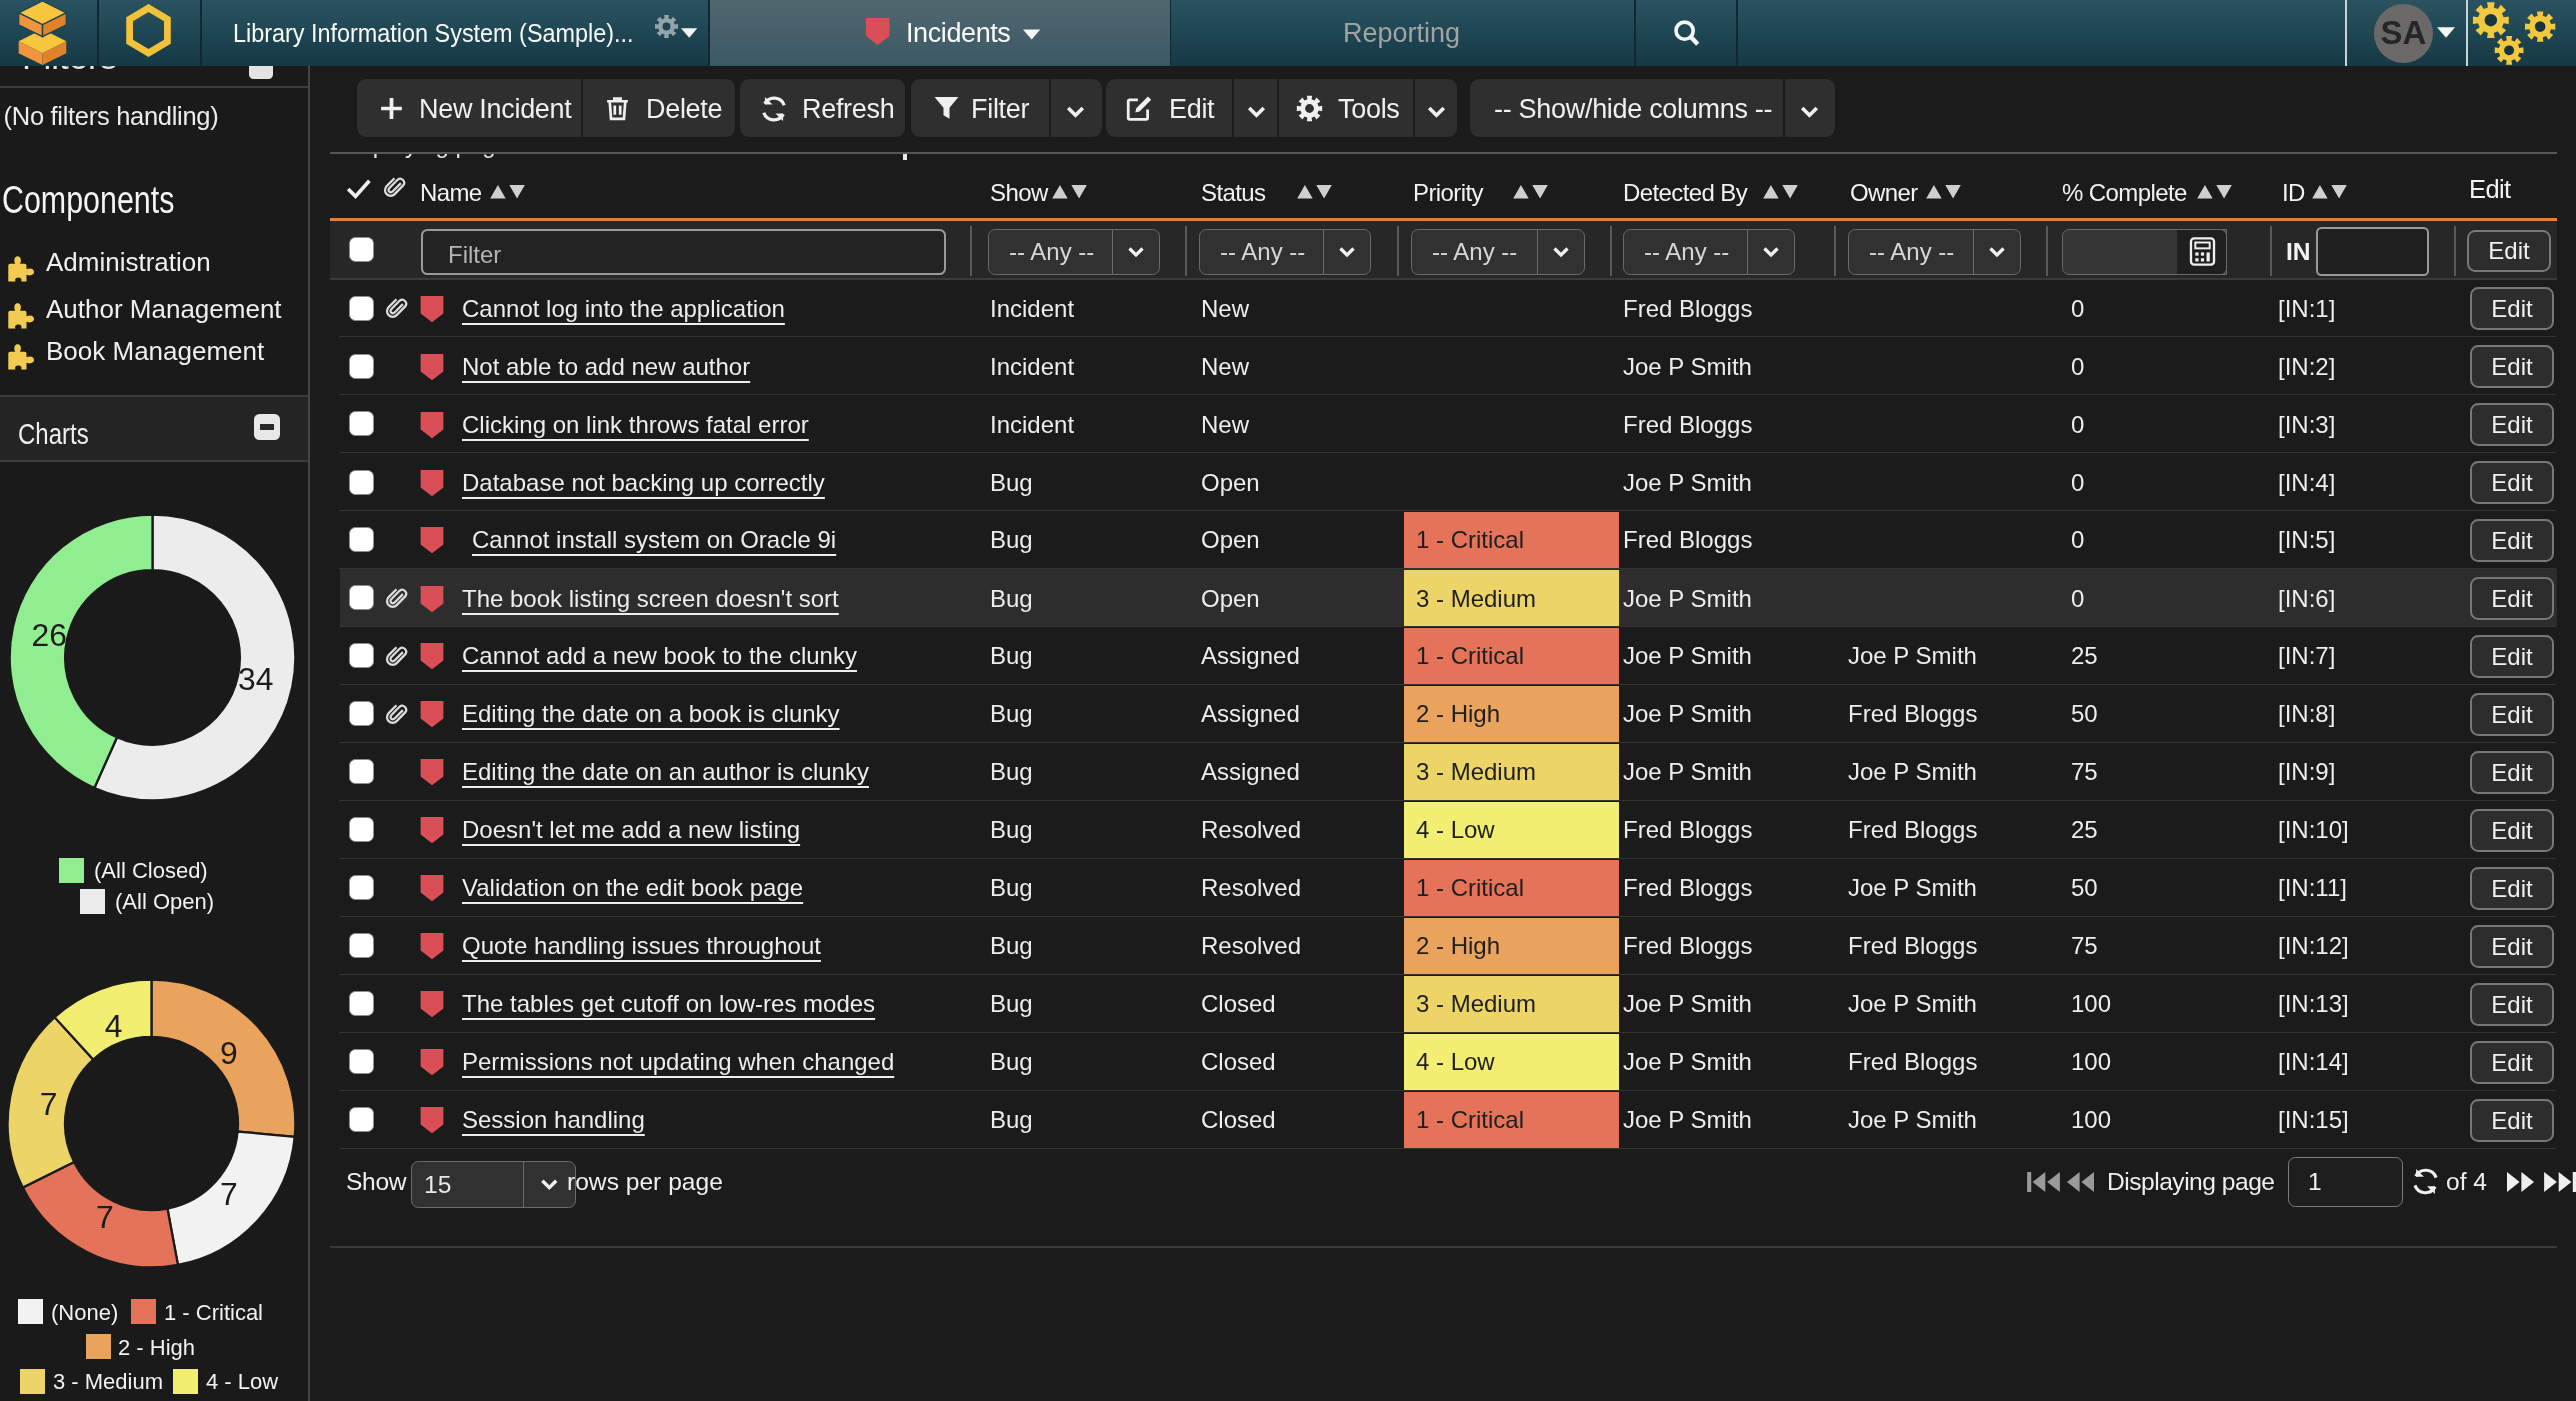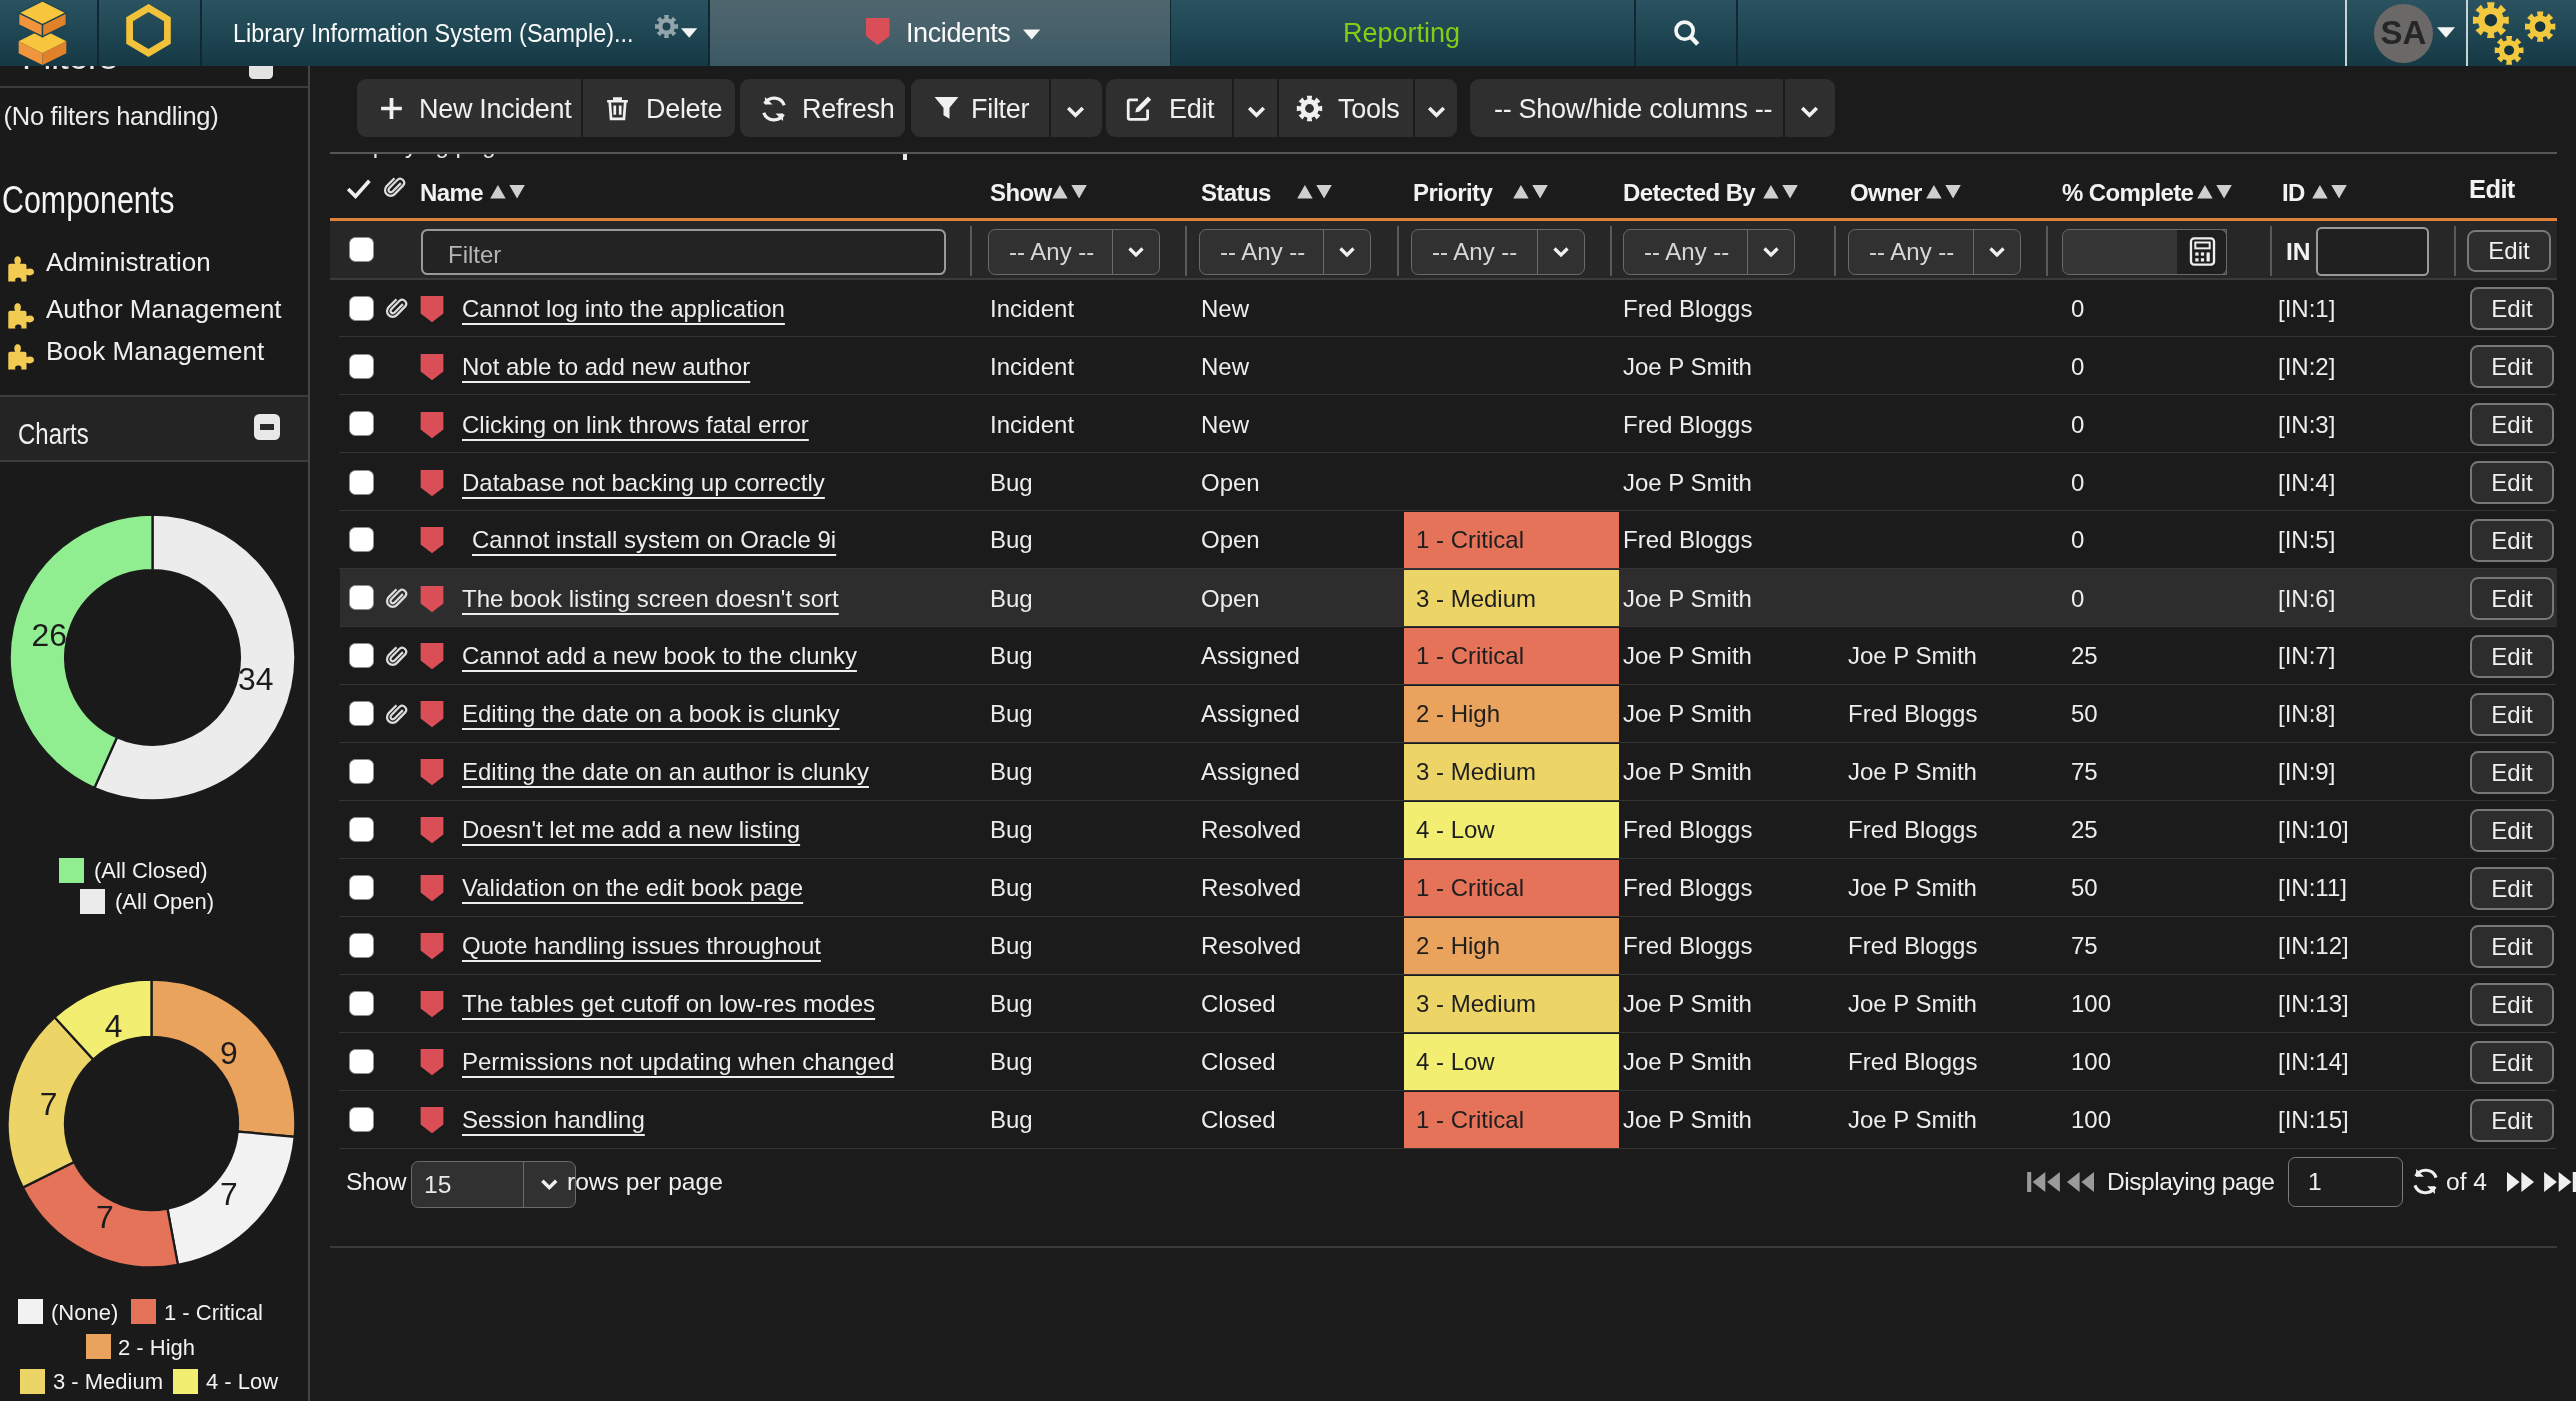--- a/index.html
+++ b/index.html
@@ -1,18 +1,18 @@
 <!DOCTYPE html>
 <html style="font-size:14.6px"><head><meta charset="utf-8"><style>
 *{margin:0;padding:0;box-sizing:border-box}
 html,body{width:2576px;height:1401px;background:#1b1b1b;overflow:hidden;font-family:"Liberation Sans",sans-serif;color:#ededed}
 .a{position:absolute}
 .btn{position:absolute;background:#2f2f2f;border-radius:9px;display:flex;align-items:center;color:#f0f0f0;font-size:29px}
 .seltext{color:#d7d7d7;font-size:24px}
-.hdr{position:absolute;font-weight:bold;font-size:24px;color:#f2f2f2;letter-spacing:-0.6px}
+.hdr{position:absolute;font-weight:normal;font-size:24px;color:#f2f2f2;letter-spacing:-0.6px}
 .cell{position:absolute;font-size:24px;color:#ededed;white-space:nowrap}
 .lnk{text-decoration:underline;text-underline-offset:5.5px;text-decoration-thickness:1.8px}
 .sel{position:absolute;background:#313131;border:1.8px solid #6a6a6a;border-radius:7.3px;display:flex;align-items:center}
 .sel .cv{margin-left:auto;display:flex;align-items:center;justify-content:center;border-left:1.8px solid #6a6a6a;height:100%}
 .cb{position:absolute;width:24.6px;height:24.6px;background:#fff;border:1.8px solid #8f8f8f;border-radius:6.4px}
 .ebtn{position:absolute;width:84px;height:43px;background:#2d2d2d;border:2.3px solid #787878;border-radius:8.2px;color:#f0f0f0;font-size:24px;display:flex;align-items:center;justify-content:center}
 </style></head><body>
 <div class="a" style="left:0;top:0;width:2576px;height:66px;background:linear-gradient(180deg,#2b5260 0%,#224a57 35%,#153945 100%)"></div>
 <div class="a" style="left:97px;top:0;width:1.8px;height:66px;background:#0f2831"></div>
 <div class="a" style="left:200px;top:0;width:1.8px;height:66px;background:#0f2831"></div>
@@ -42,21 +42,21 @@
     <path d="M0 0h22l-11 13z" fill="#f4f6f6"></path>
   </svg>
 <div class="a" style="left:710px;top:0;width:460px;height:66px;background:linear-gradient(180deg,#50666f 0%,#46606a 50%,#3a5863 100%)"></div>
 <svg class="a" style="left:865px;top:17.3px" width="25.5" height="29" viewBox="0 0 28 32">
     <path d="M1 1h26v20L14 31 1 21z" fill="#da4f57"></path>
   </svg>
 <div class="a" style="left:906px;top:18px;font-size:27px;color:#fafafa;letter-spacing:-0.4px">Incidents</div>
 <svg class="a" style="left:1023px;top:29px" width="17.3" height="11" viewBox="0 0 22 13">
     <path d="M0 0h22l-11 13z" fill="#f4f6f6"></path>
   </svg>
-<div class="a" style="left:1169px;top:0;width:465px;height:66px;display:flex;align-items:center;justify-content:center;font-size:27px;color:#84cc16">Reporting</div>
+<div class="a" style="left:1169px;top:0;width:465px;height:66px;display:flex;align-items:center;justify-content:center;font-size:27px;color:#a3a3a3">Reporting</div>
 <svg class="a" style="left:1671px;top:18px" width="29" height="29" viewBox="0 0 32 32">
     <circle cx="15" cy="14" r="9.5" stroke="#f4f6f6" stroke-width="4" fill="none"></circle>
     <path d="M22.5 21.5l7 7.5" stroke="#f4f6f6" stroke-width="5"></path>
   </svg>
 <div class="a" style="left:2374px;top:3.6px;width:59px;height:59px;border-radius:50%;background:#6b6868;display:flex;align-items:center;justify-content:center;font-size:33px;font-weight:bold;color:#262626">SA</div>
 <svg class="a" style="left:2437px;top:27px" width="18" height="11" viewBox="0 0 22 13">
     <path d="M0 0h22l-11 13z" fill="#f4f6f6"></path>
   </svg>
 <svg class="a" style="left:2468px;top:0px" width="95" height="66" viewBox="0 0 104 72">
     <polygon points="21.8,8.0 20.8,2.4 29.2,2.4 28.2,8.0 32.6,9.8 35.9,5.2 41.8,11.1 37.2,14.4 39.0,18.8 44.6,17.8 44.6,26.2 39.0,25.2 37.2,29.6 41.8,32.9 35.9,38.8 32.6,34.2 28.2,36.0 29.2,41.6 20.8,41.6 21.8,36.0 17.4,34.2 14.1,38.8 8.2,32.9 12.8,29.6 11.0,25.2 5.4,26.2 5.4,17.8 11.0,18.8 12.8,14.4 8.2,11.1 14.1,5.2 17.4,9.8" fill="#f2c83e"></polygon>

